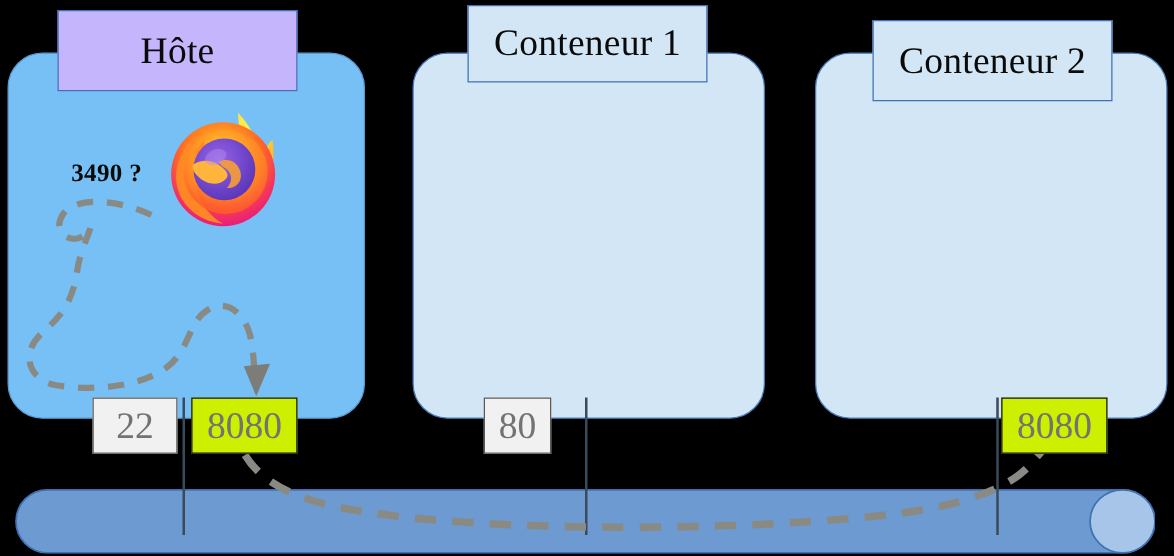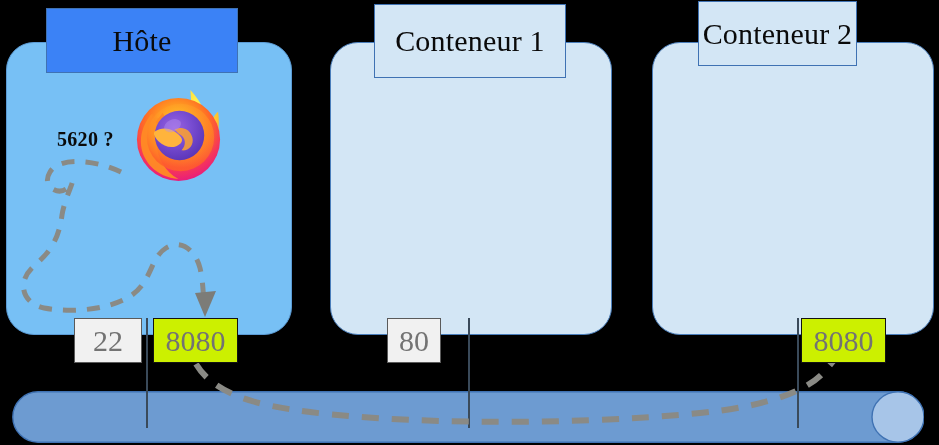--- a/index.html
+++ b/index.html
@@ -38,30 +38,30 @@
     box-sizing:border-box;
     display:flex;align-items:center;justify-content:center;
     border:1.2px solid #4a7ebb;
     font-size:30px;
     color:#0a0a0a;
     line-height:1;
     letter-spacing:0.2px;
   }
   #host-title{
     left:46px;top:8px;width:192px;height:65px;
-    background:#3b82f6;
+    background:#c4b5fd;
     border-color:#3f72b3;
   }
   #c1-title{
-    left:374px;top:4px;width:192px;height:74px;
+    left:374px;top:4px;width:192px;height:62px;
     background:#d3e6f5;
     border-color:#3f72b3;
   }
   #c2-title{
-    left:698px;top:1px;width:159px;height:65px;
+    left:698px;top:16px;width:192px;height:65px;
     background:#d3e6f5;
     border-color:#3f72b3;
   }
   
   .port{
     position:absolute;
     box-sizing:border-box;
     display:flex;align-items:center;justify-content:center;
     font-size:30px;
     color:#737373;
@@ -166,21 +166,21 @@
   <div class="title-plate" id="host-title">
     <span>Hôte</span>
   </div>
   <div class="title-plate" id="c1-title">
     <span>Conteneur 1</span>
   </div>
   <div class="title-plate" id="c2-title">
     <span>Conteneur 2</span>
   </div>
 
-  <div id="host-question">5620 ?</div>
+  <div id="host-question">3490 ?</div>
 
   <svg id="firefox-logo" viewBox="0 0 100 100">
     <defs>
       <radialGradient id="ffOuter" cx="48%" cy="32%" r="72%">
         <stop offset="0%" stop-color="#ffd83b"></stop>
         <stop offset="28%" stop-color="#ffa320"></stop>
         <stop offset="55%" stop-color="#ff6a26"></stop>
         <stop offset="78%" stop-color="#f5345c"></stop>
         <stop offset="100%" stop-color="#e31587"></stop>
       </radialGradient>

